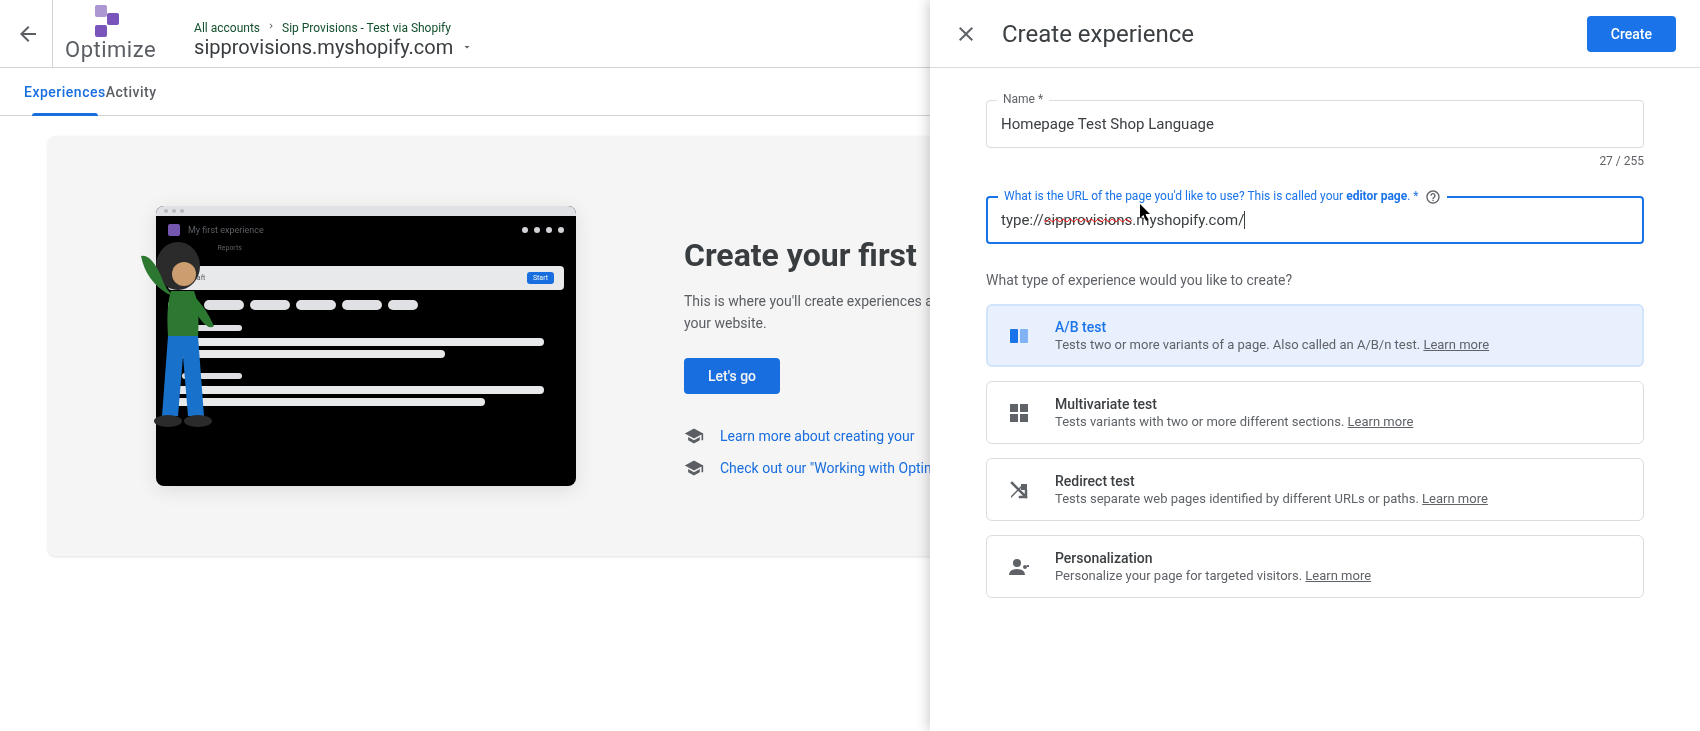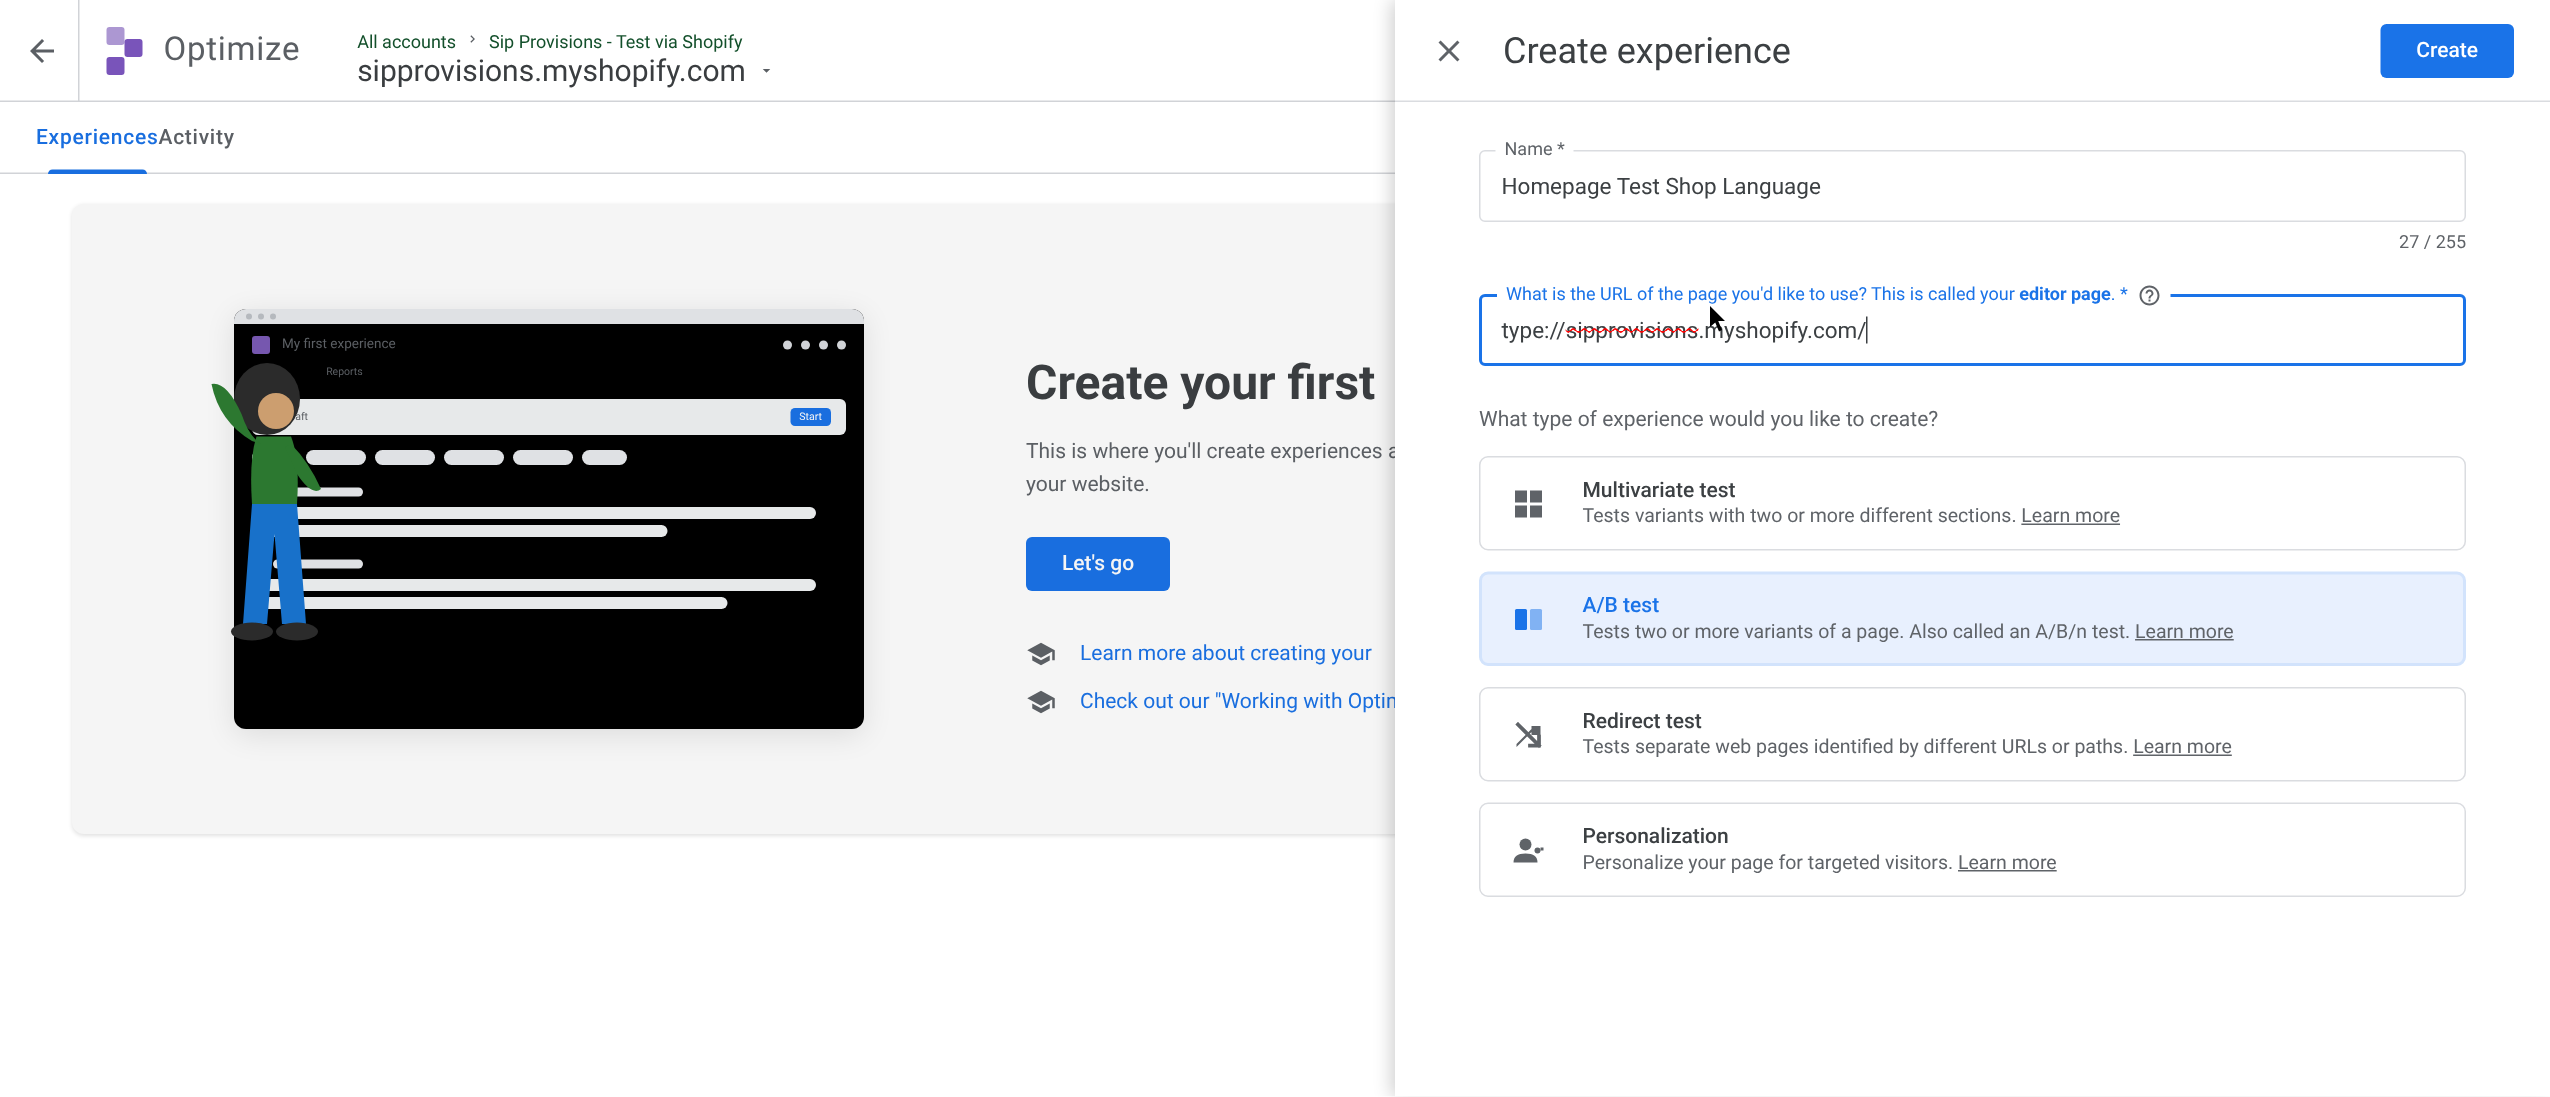--- a/index.html
+++ b/index.html
@@ -31,20 +31,21 @@
     }
     .divider-vert {
       width: 1px;
       height: 68px;
       background: #dadce0;
       margin: 0 12px 0 4px;
     }
     .logo-area {
       display: flex;
       align-items: center;
+      flex-direction: column;
     }
     .logo-icon {
       width: 32px;
       height: 32px;
       margin-right: 12px;
     }
     .logo-text {
       font-size: 22px;
       color: #5f6368;
       letter-spacing: 0.5px;
@@ -614,44 +615,44 @@
       <div class="url-display">
         <span>type://</span>
           <span class="url-struck">sipprovisions</span>
           <span>.myshopify.com/</span>
           <span class="cursor"></span>
       </div>
     </div>
 
     <div class="section-question">What type of experience would you like to create?</div>
 
+    <div class="option-card selected">
+      <svg class="option-icon" viewBox="0 0 24 24" fill="currentColor">
+          <rect x="3" y="5" width="8" height="14" rx="1"></rect>
+          <rect x="13" y="5" width="8" height="14" rx="1" opacity="0.5"></rect>
+        </svg>
+      <div class="option-text">
+        <div class="option-title">A/B test</div>
+        <div class="option-desc"><span>Tests two or more variants of a page. Also called an A/B/n test. </span><span class="learn-more">Learn more</span></div>
+      </div>
+    </div>
+
     <div class="option-card">
       <svg class="option-icon" viewBox="0 0 24 24" fill="currentColor">
           <rect x="3" y="3" width="8" height="8"></rect>
           <rect x="13" y="3" width="8" height="8"></rect>
           <rect x="3" y="13" width="8" height="8"></rect>
           <rect x="13" y="13" width="8" height="8"></rect>
         </svg>
       <div class="option-text">
         <div class="option-title">Multivariate test</div>
         <div class="option-desc"><span>Tests variants with two or more different sections. </span><span class="learn-more">Learn more</span></div>
       </div>
     </div>
 
-    <div class="option-card selected">
-      <svg class="option-icon" viewBox="0 0 24 24" fill="currentColor">
-          <rect x="3" y="5" width="8" height="14" rx="1"></rect>
-          <rect x="13" y="5" width="8" height="14" rx="1" opacity="0.5"></rect>
-        </svg>
-      <div class="option-text">
-        <div class="option-title">A/B test</div>
-        <div class="option-desc"><span>Tests two or more variants of a page. Also called an A/B/n test. </span><span class="learn-more">Learn more</span></div>
-      </div>
-    </div>
-
     <div class="option-card">
       <svg class="option-icon" viewBox="0 0 24 24" fill="currentColor">
           <path d="M4 18 L14 8 L14 12 L20 12 L20 6 L14 6 L14 10 L4 20 Z" transform="rotate(0)"></path>
           <path d="M5 5 L19 19 M19 13 L19 19 L13 19" stroke="currentColor" stroke-width="2.5" fill="none" stroke-linecap="square"></path>
         </svg>
       <div class="option-text">
         <div class="option-title">Redirect test</div>
         <div class="option-desc"><span>Tests separate web pages identified by different URLs or paths. </span><span class="learn-more">Learn more</span></div>
       </div>
     </div>

